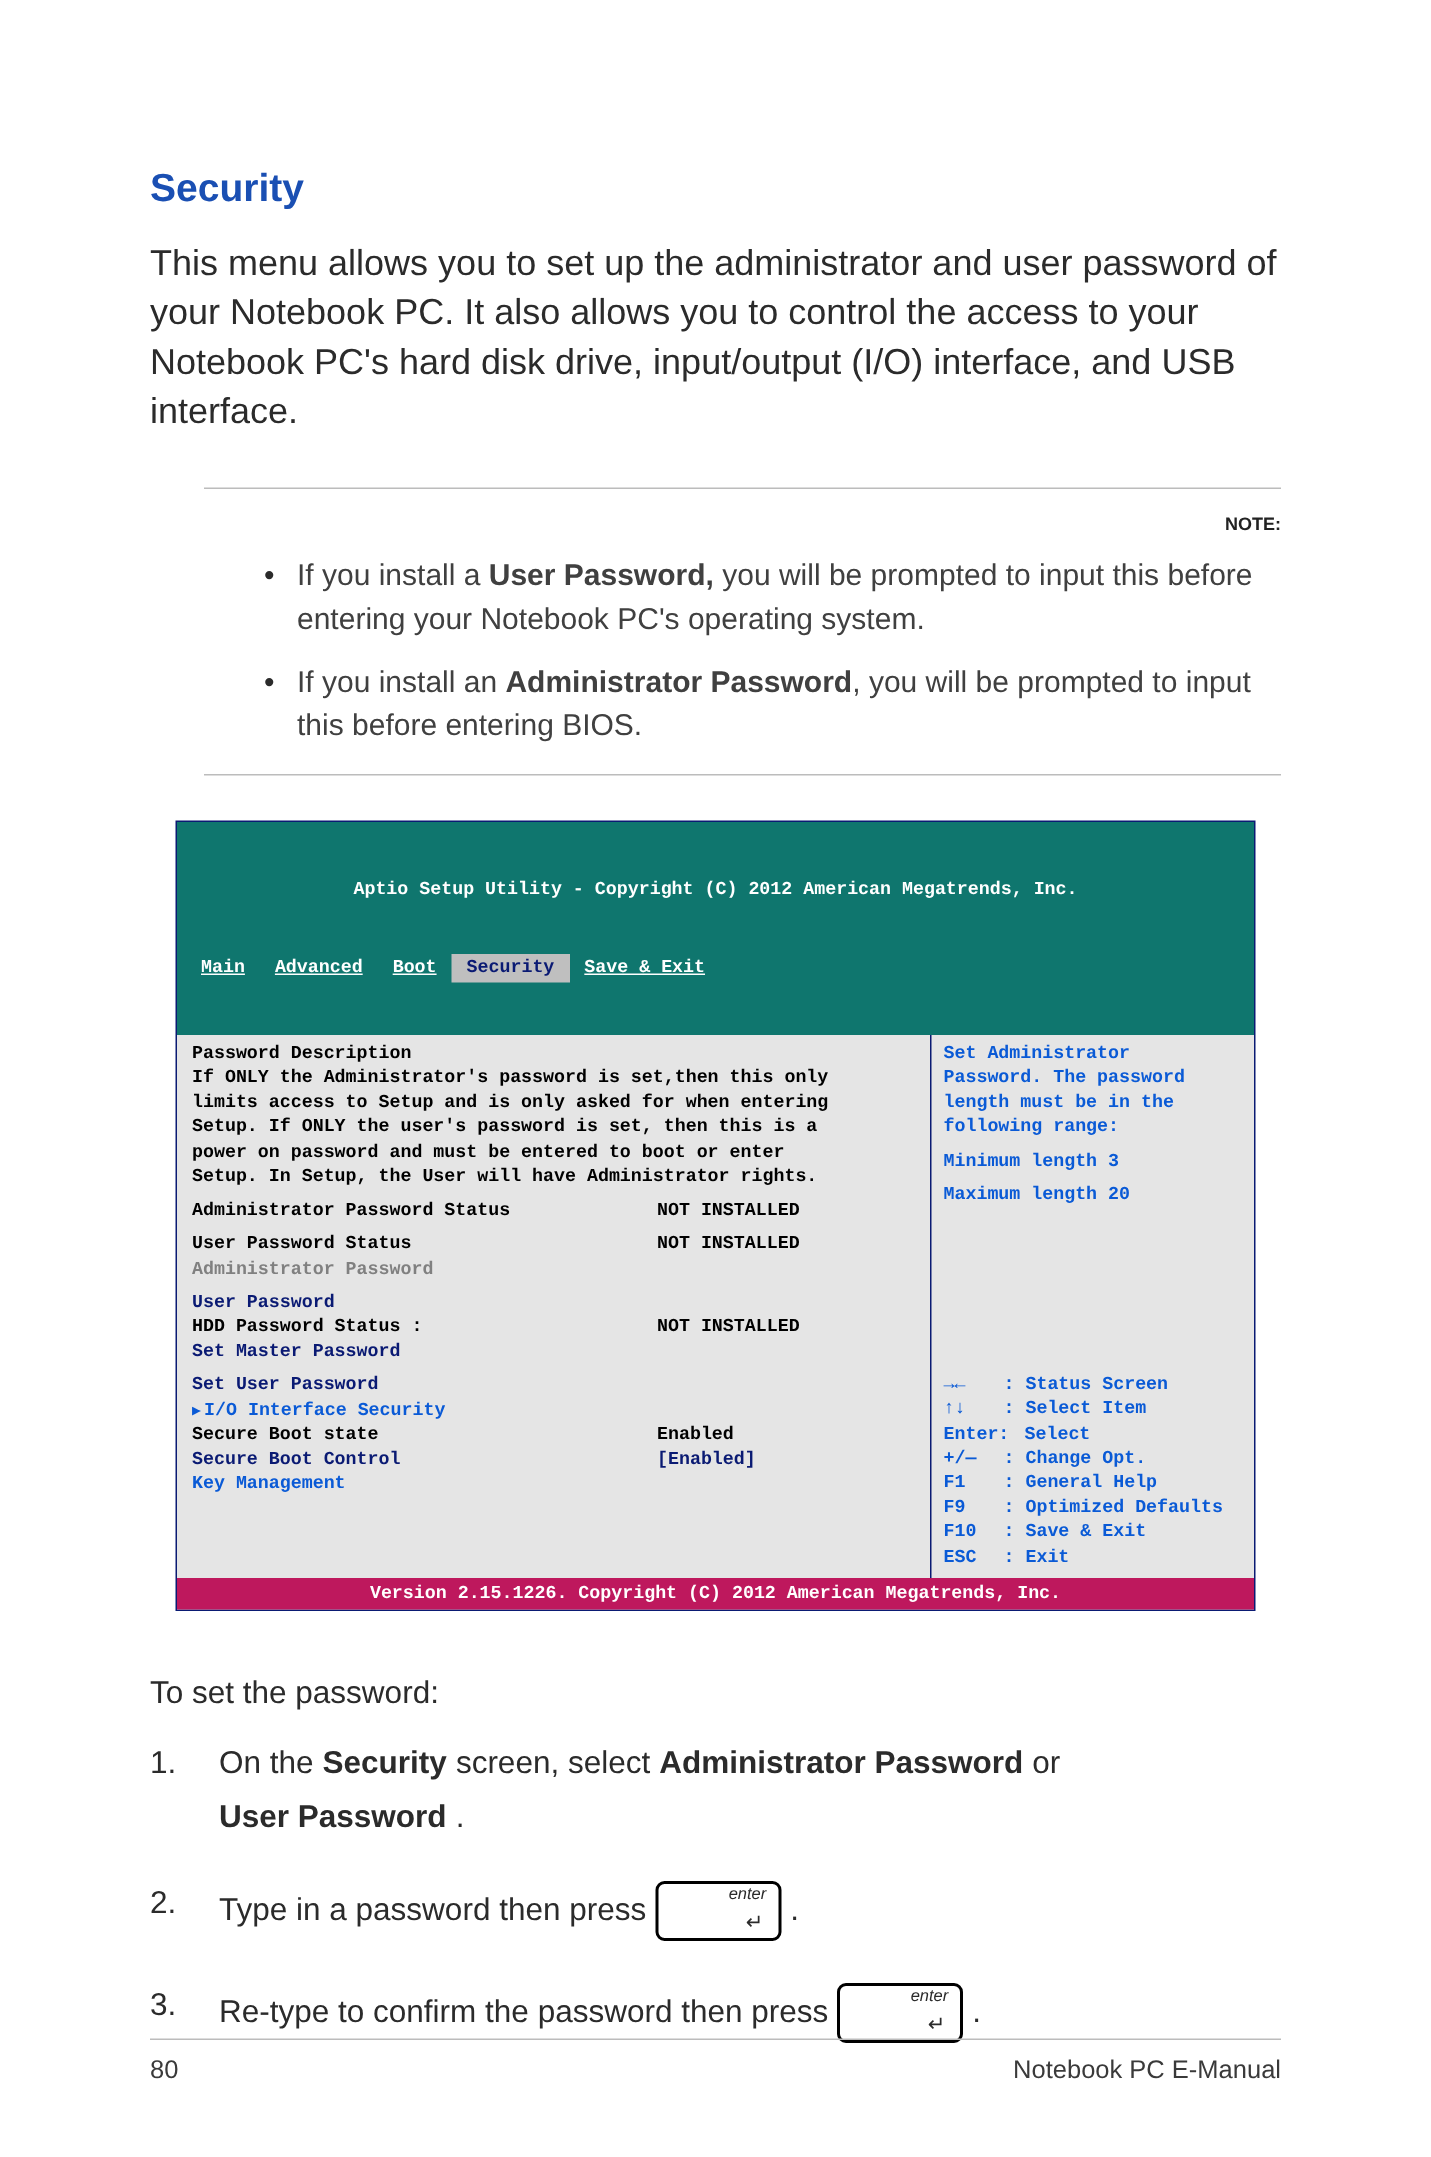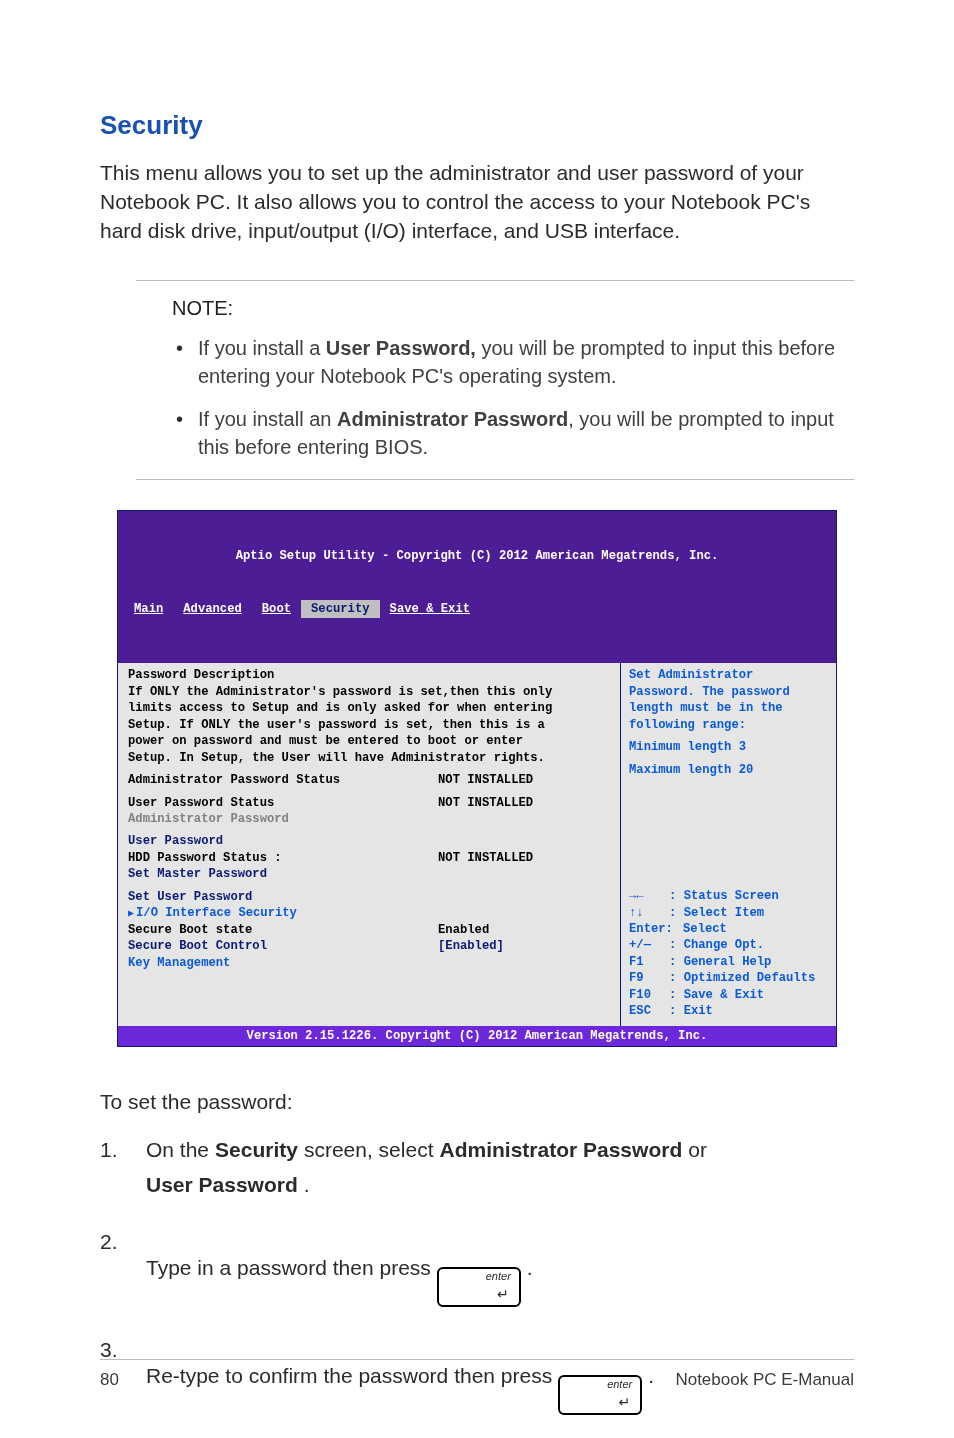--- a/index.html
+++ b/index.html
@@ -11,35 +11,36 @@
     padding: 110px 100px 0 100px;
     position: relative;
   }
   h2.section-title {
     color: #1a4fb3;
     font-size: 26px;
     font-weight: 700;
     margin-bottom: 18px;
   }
   p.intro {
-    font-size: 21px;
+    font-size: 24px;
     line-height: 1.38;
     color: #2b2b2b;
     margin-bottom: 34px;
   }
   .note-block {
     border-top: 1px solid #bcbcbc;
     border-bottom: 1px solid #bcbcbc;
     padding: 16px 0 18px 36px;
     margin: 0 0 30px 36px;
   }
   .note-block .note-label {
-    font-weight: 400;
-    font-size: 20px;
+    font-weight: 700;
+    font-size: 12px;
     margin-bottom: 14px;
+    text-align: right;
   }
   .note-block ul { list-style: none; padding-left: 26px; }
   .note-block li {
     font-size: 20px;
     line-height: 1.42;
     color: #404040;
     margin-bottom: 14px;
     position: relative;
   }
   .note-block li::before {
@@ -56,23 +57,23 @@
   .bios {
     width: 720px;
     margin: 0 auto 40px auto;
     font-family: "Courier New", monospace;
     font-size: 12.2px;
     font-weight: 700;
     line-height: 1.35;
     border: 1px solid #0a1a73;
   }
   .bios .tabbar {
-    background: #4c1d95;
+    background: #0f766e;
     color: #fff;
-    padding: 2px 6px 12px 6px;
+    padding: 2px 6px 2px 6px;
     white-space: pre;
   }
   .bios .tabbar .top-line { display:block; text-align:center; padding:2px 0 2px 0;}
   .bios .tabs { display:flex; gap:0; }
   .bios .tabs span { padding:1px 10px 1px 10px; }
   .bios .tabs span.active { background:#bfbfbf; color:#0a1a73; }
   .bios .tabs span.underline { color:#fff; text-decoration: underline; }
   .bios .body {
     background:#e5e5e5;
     display:flex;
@@ -89,21 +90,21 @@
     color:#0a1a73;
   }
   .bios .black { color:#000; }
   .bios .blue { color:#0a1a73; }
   .bios .brightblue { color:#0a5ad6; }
   .bios .grey { color:#808080; }
   .bios .row { display:flex; }
   .bios .row .lab { width:310px; }
   .bios .spacer { height:6px; }
   .bios .footer {
-    background:#6d28d9;
+    background:#be185d;
     color:#fff;
     text-align:center;
     padding:2px 0;
   }
   .bios .help-side .hline { display:flex; gap:6px; }
   .bios .help-side .hk { width:34px; }
   .bios .tri::before { content:"▶"; font-size:10px; color:#0a5ad6; margin-right:2px; }
   .bios .right .box-line { color:#0a5ad6; }
 
   
@@ -119,21 +120,20 @@
     align-items:flex-start;
     justify-content:flex-end;
     width:84px; height:40px;
     border:2px solid #000;
     border-radius:6px;
     padding:2px 8px 0 12px;
     vertical-align:middle;
     font-size:11px;
     line-height:1;
     position:relative;
-    margin-top:40px;
   }
   .keycap .kl { font-style:italic; font-size:11px; }
   .keycap::after {
     content:"↵";
     position:absolute;
     right:10px; bottom:4px;
     font-size:14px;
   }
 
   

